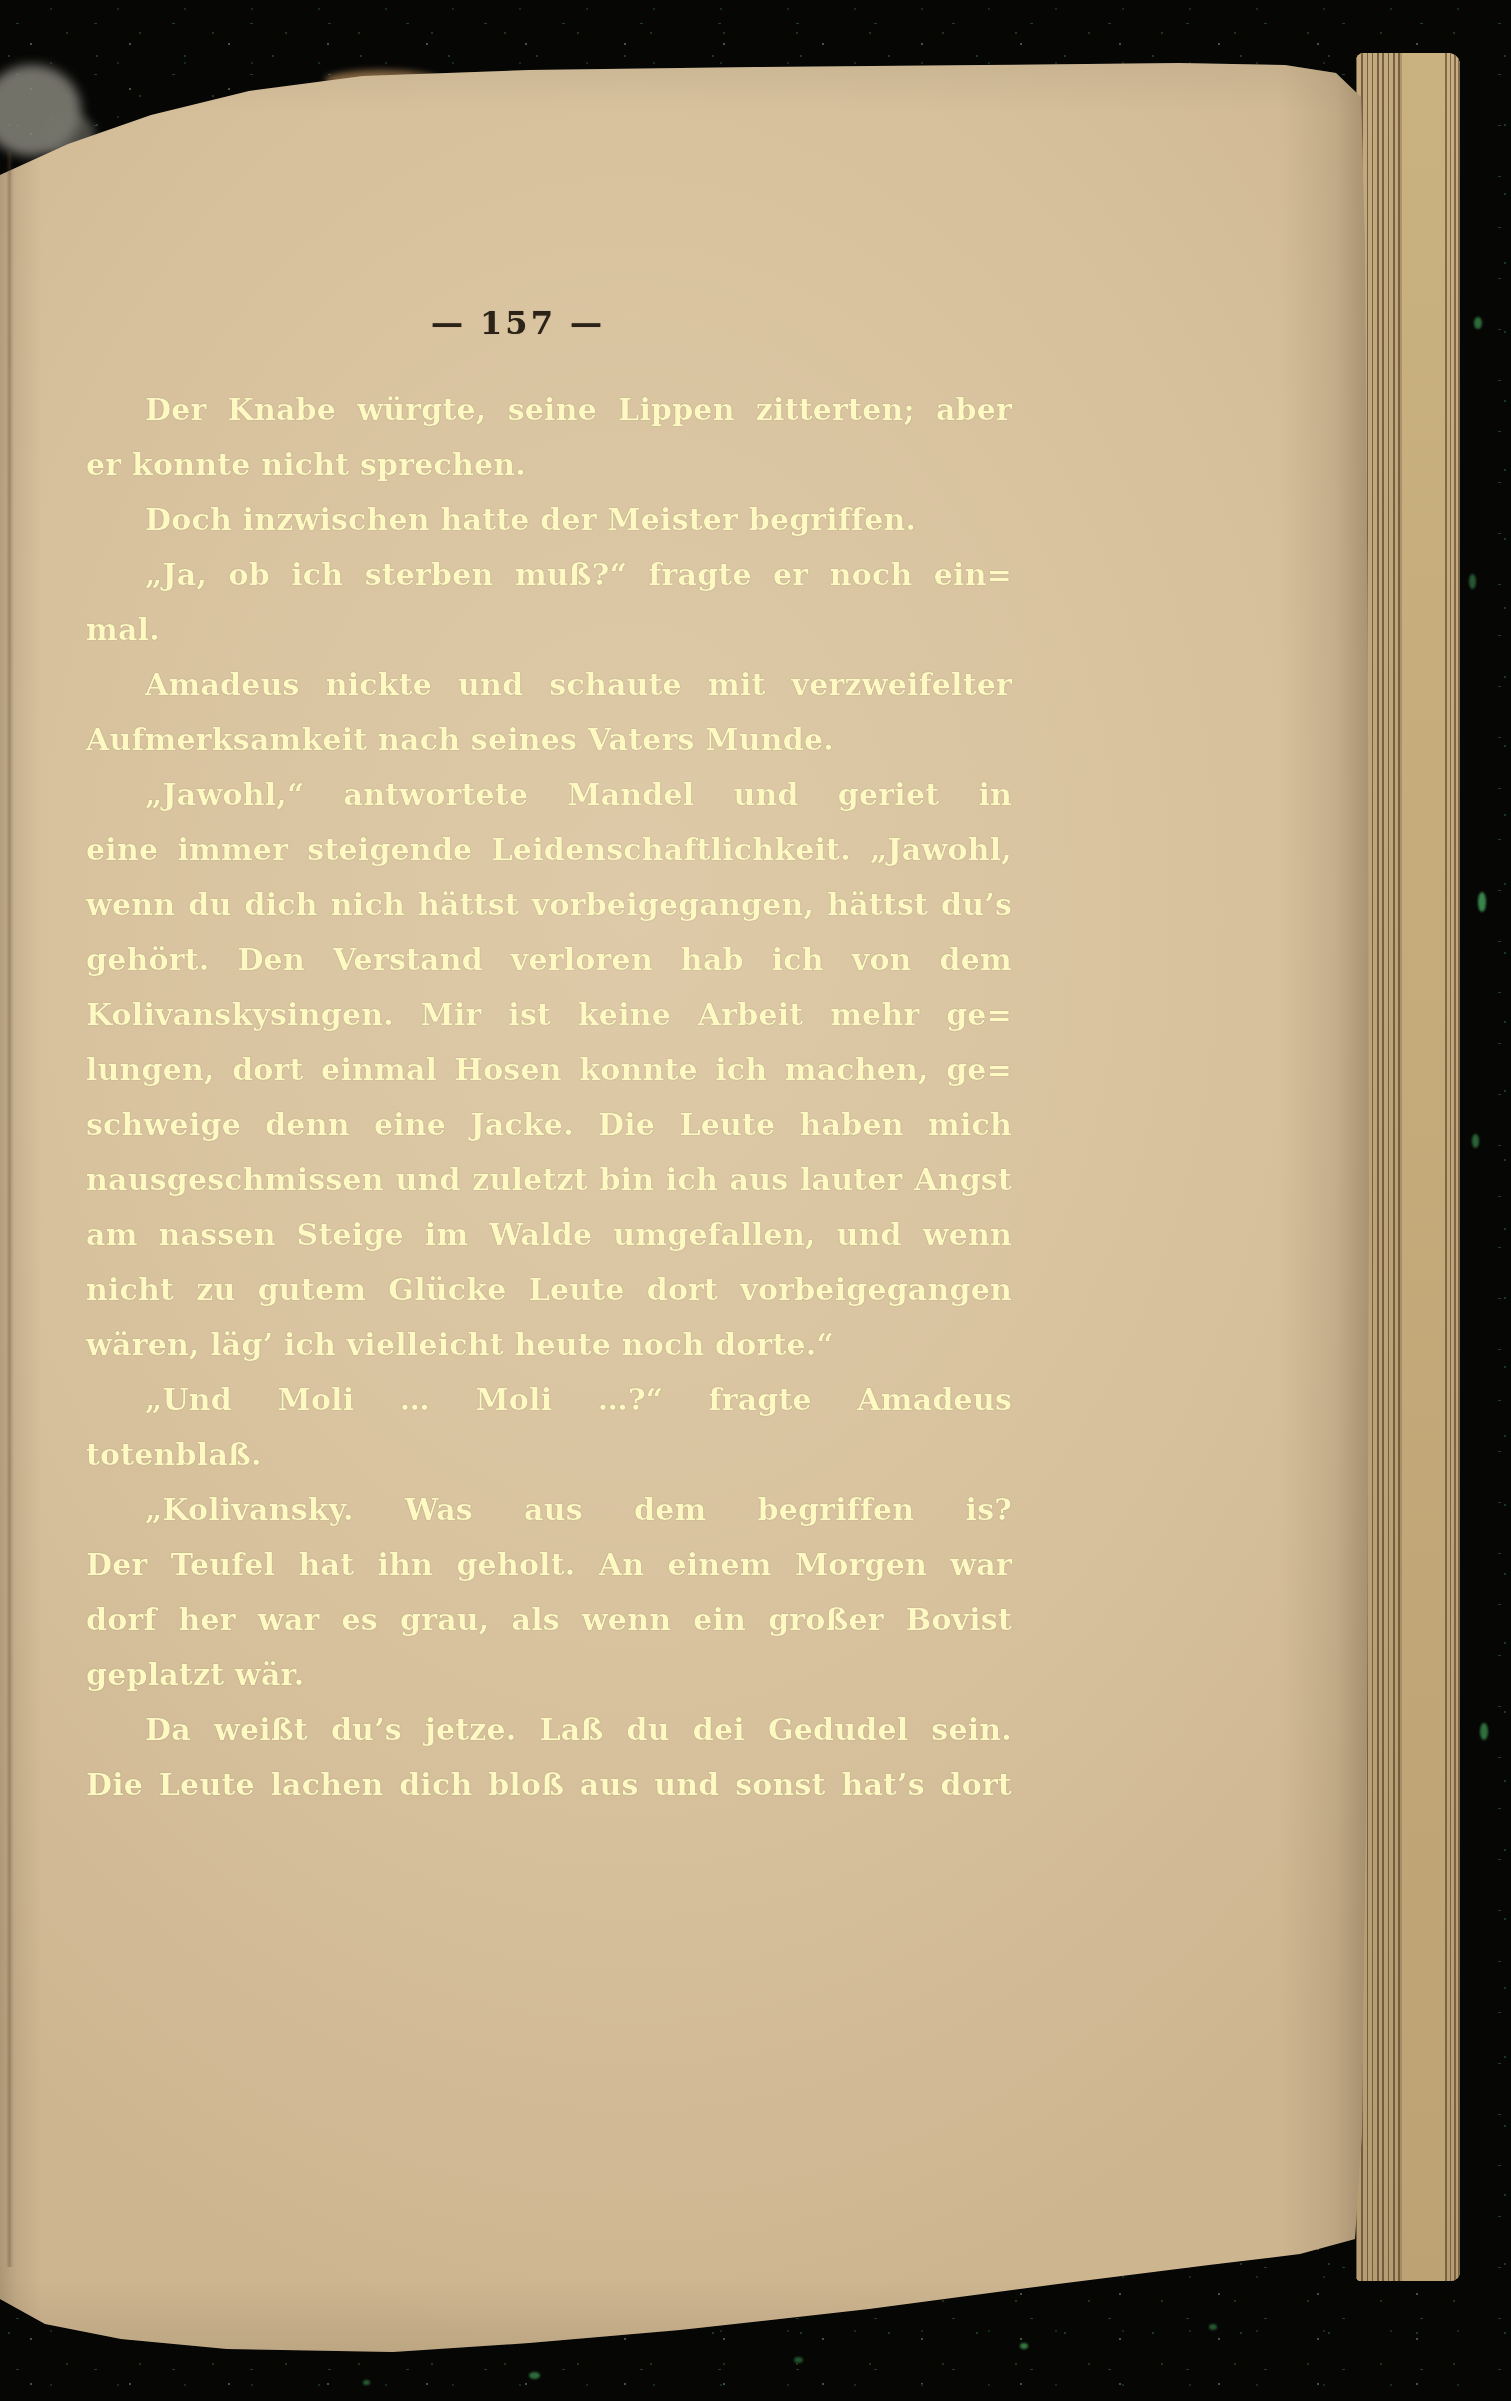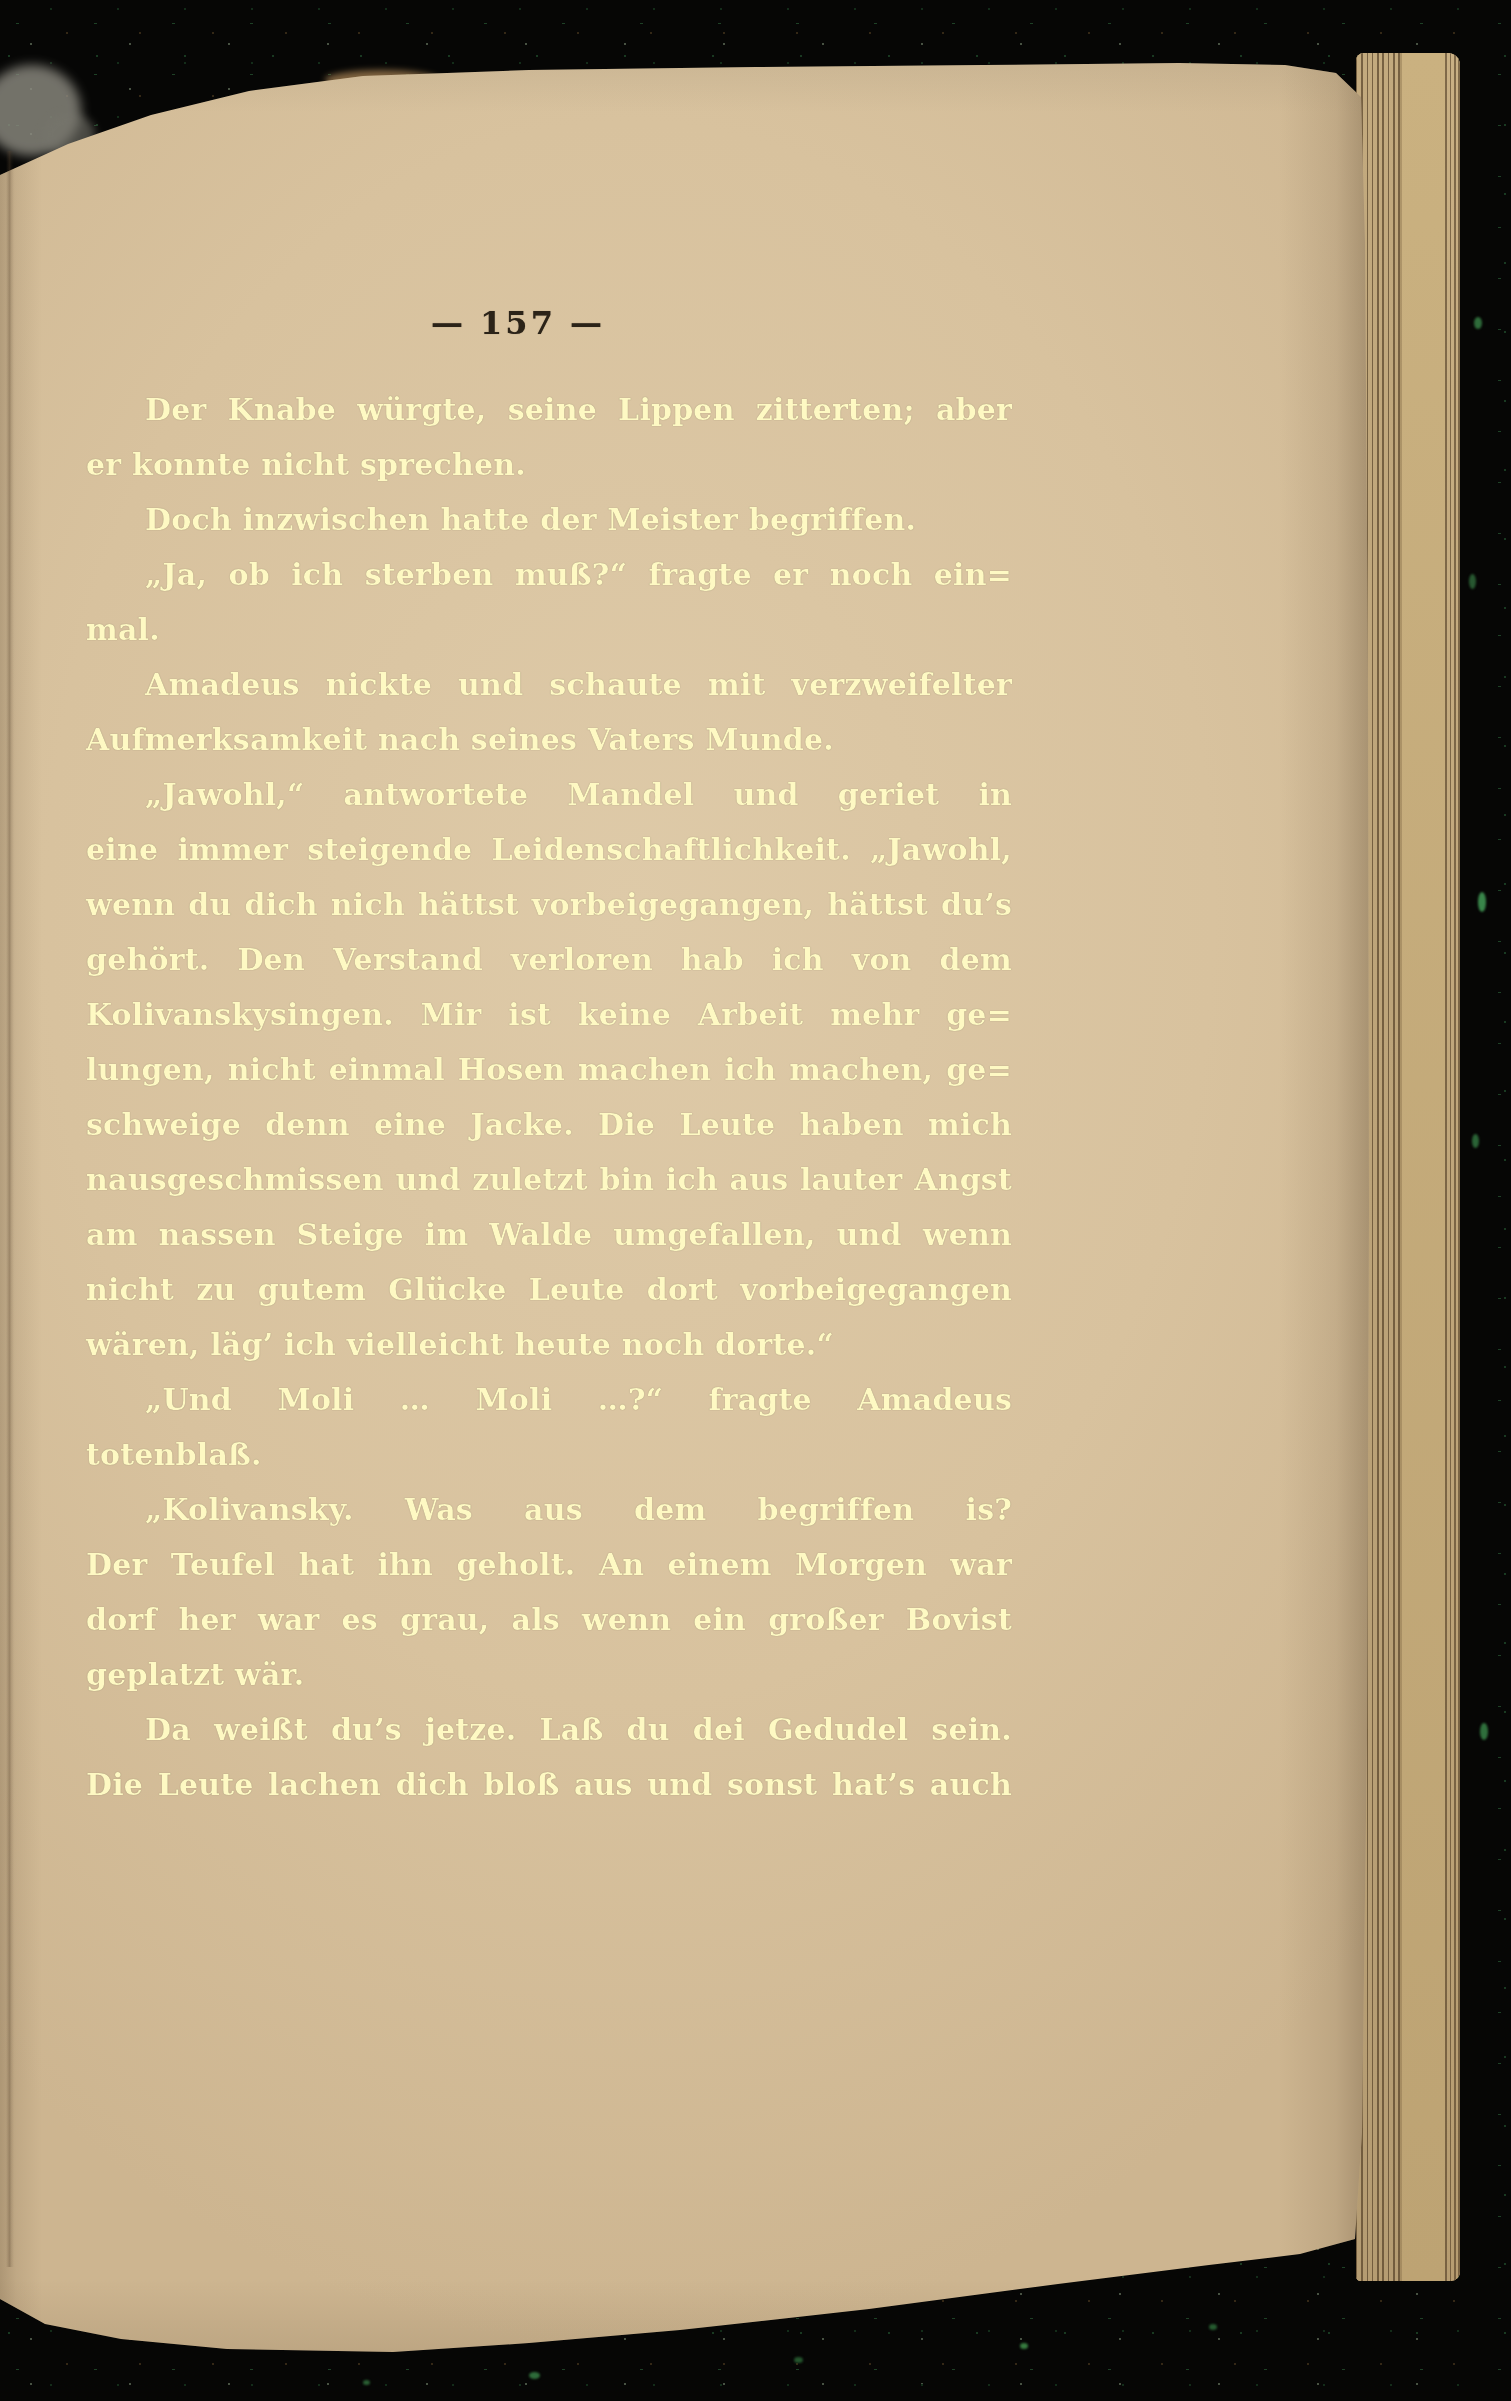--- a/index.html
+++ b/index.html
@@ -128,30 +128,30 @@
     <div class="ln ind">Doch inzwischen hatte der Meister begriffen.</div>
     <div class="ln j ind">„Ja, ob ich sterben muß?“ fragte er noch ein=</div>
     <div class="ln">mal.</div>
     <div class="ln j ind">Amadeus nickte und schaute mit verzweifelter</div>
     <div class="ln">Aufmerksamkeit nach seines Vaters Munde.</div>
     <div class="ln j ind">„Jawohl,“ antwortete Mandel und geriet in</div>
     <div class="ln j">eine immer steigende Leidenschaftlichkeit. „Jawohl,</div>
     <div class="ln j">wenn du dich nich hättst vorbeigegangen, hättst du’s</div>
     <div class="ln j">gehört. Den Verstand verloren hab ich von dem</div>
     <div class="ln j">Kolivanskysingen. Mir ist keine Arbeit mehr ge=</div>
-    <div class="ln j">lungen, nicht einmal Hosen machen ich machen, ge=</div>
+    <div class="ln j">lungen, dort einmal Hosen konnte ich machen, ge=</div>
     <div class="ln j">schweige denn eine Jacke. Die Leute haben mich</div>
     <div class="ln j">nausgeschmissen und zuletzt bin ich aus lauter Angst</div>
     <div class="ln j">am nassen Steige im Walde umgefallen, und wenn</div>
     <div class="ln j">nicht zu gutem Glücke Leute dort vorbeigegangen</div>
     <div class="ln">wären, läg’ ich vielleicht heute noch dorte.“</div>
     <div class="ln j ind">„Und Moli … Moli …?“ fragte Amadeus</div>
     <div class="ln">totenblaß.</div>
     <div class="ln j ind">„Kolivansky. Was aus dem begriffen is?</div>
     <div class="ln j">Der Teufel hat ihn geholt. An einem Morgen war</div>
     <div class="ln j">dorf her war es grau, als wenn ein großer Bovist</div>
     <div class="ln">geplatzt wär.</div>
     <div class="ln j ind">Da weißt du’s jetze. Laß du dei Gedudel sein.</div>
-    <div class="ln j">Die Leute lachen dich bloß aus und sonst hat’s auch</div>
+    <div class="ln j">Die Leute lachen dich bloß aus und sonst hat’s dort</div>
   </div>
 
 </div>
 
 
 </body></html>

